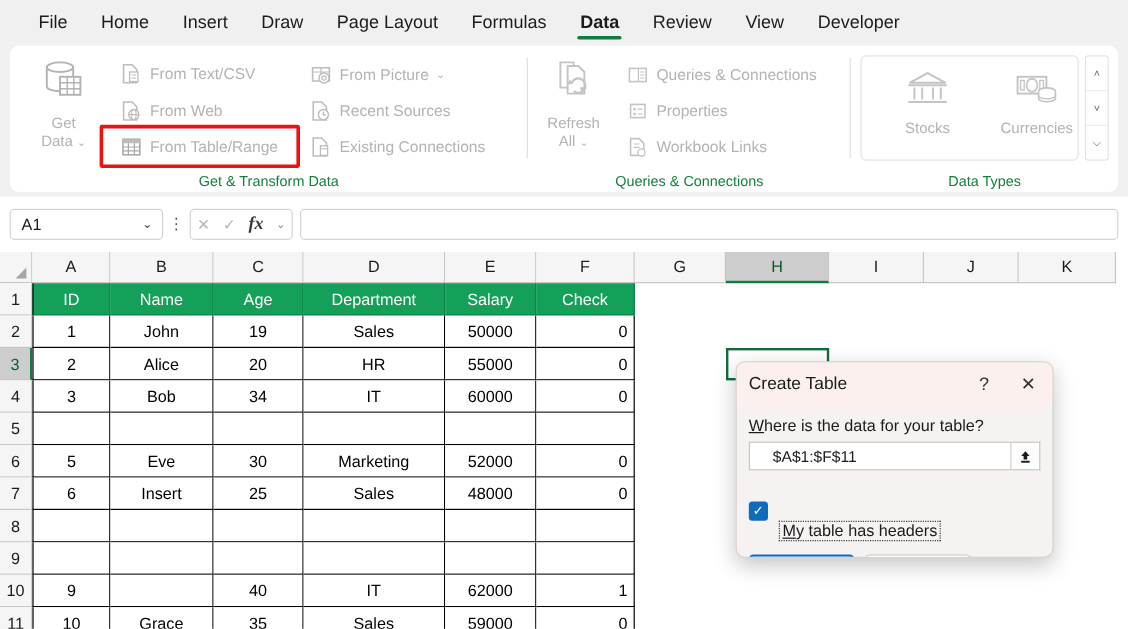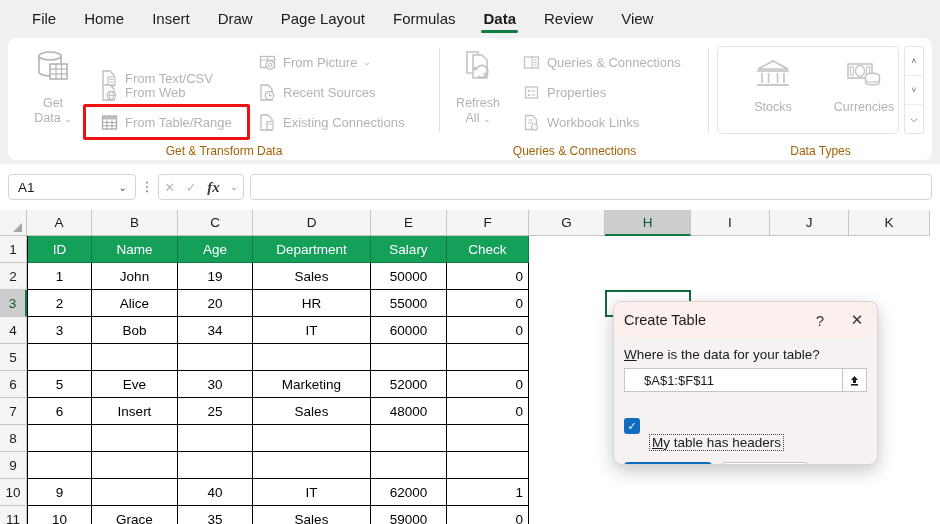--- a/index.html
+++ b/index.html
@@ -41,21 +41,21 @@
   }
   .ribbon-card {
     position: absolute; top: 2px; left: 8px;
     width: 924px; height: 122px;
     background: #ffffff;
     border-radius: 8px;
   }
   .rgroup { position: absolute; top: 0; height: 122px; }
   .rgroup-label {
     position: absolute; bottom: 2px; width: 100%;
-    text-align: center; font-size: 12px; color: #a16207;
+    text-align: center; font-size: 12px; color: #15803d;
   }
   .rgroup-sep {
     position: absolute; top: 10px; width: 1px; height: 84px;
     background: #e0e0e0;
   }
 
   .bigbtn {
     position: absolute; display: flex; flex-direction: column;
     align-items: center; justify-content: flex-start;
     color: #b3b3b3; font-size: 12.5px; line-height: 15px;
@@ -243,20 +243,21 @@
   <div class="tabstrip" id="tabstrip">
       <div class="tab">File</div>
       <div class="tab">Home</div>
       <div class="tab">Insert</div>
       <div class="tab">Draw</div>
       <div class="tab">Page Layout</div>
       <div class="tab">Formulas</div>
       <div class="tab active">Data</div>
       <div class="tab">Review</div>
       <div class="tab">View</div>
+      <div class="tab">Developer</div>
     </div>
 
   <div class="ribbon">
     <div class="ribbon-card">
 
       <div class="rgroup" style="left:0; width:432px;">
 
         <div class="bigbtn" style="left:14px; top:10px; width:62px;">
           <span class="ic">
             <svg width="40" height="40" viewBox="0 0 40 40">
@@ -268,21 +269,21 @@
               <line x1="23" y1="16" x2="23" y2="31" stroke="#b3b3b3" stroke-width="1.2"></line>
               <line x1="28.5" y1="16" x2="28.5" y2="31" stroke="#b3b3b3" stroke-width="1.2"></line>
             </svg>
           </span>
           <span>Get</span>
           <span>
             <span>Data</span> <span style="font-size:9px;">⌄</span>
           </span>
         </div>
 
-        <div class="smallbtn" style="left:92px; top:28px;">
+        <div class="smallbtn" style="left:92px; top:11px;">
           <span class="ic">
             <svg width="19" height="19" viewBox="0 0 19 19">
               <path d="M3 2 h7 l4 4 v11 H3 Z" fill="#fff" stroke="#bdbdbd" stroke-width="1.3"></path>
               <rect x="8" y="8" width="7" height="8" fill="#fff" stroke="#bdbdbd" stroke-width="1.1"></rect>
               <line x1="9.5" y1="10.5" x2="13.5" y2="10.5" stroke="#bdbdbd" stroke-width="1"></line>
               <line x1="9.5" y1="13" x2="13.5" y2="13" stroke="#bdbdbd" stroke-width="1"></line>
             </svg>
           </span>
           <span>From Text/CSV</span>
         </div>

